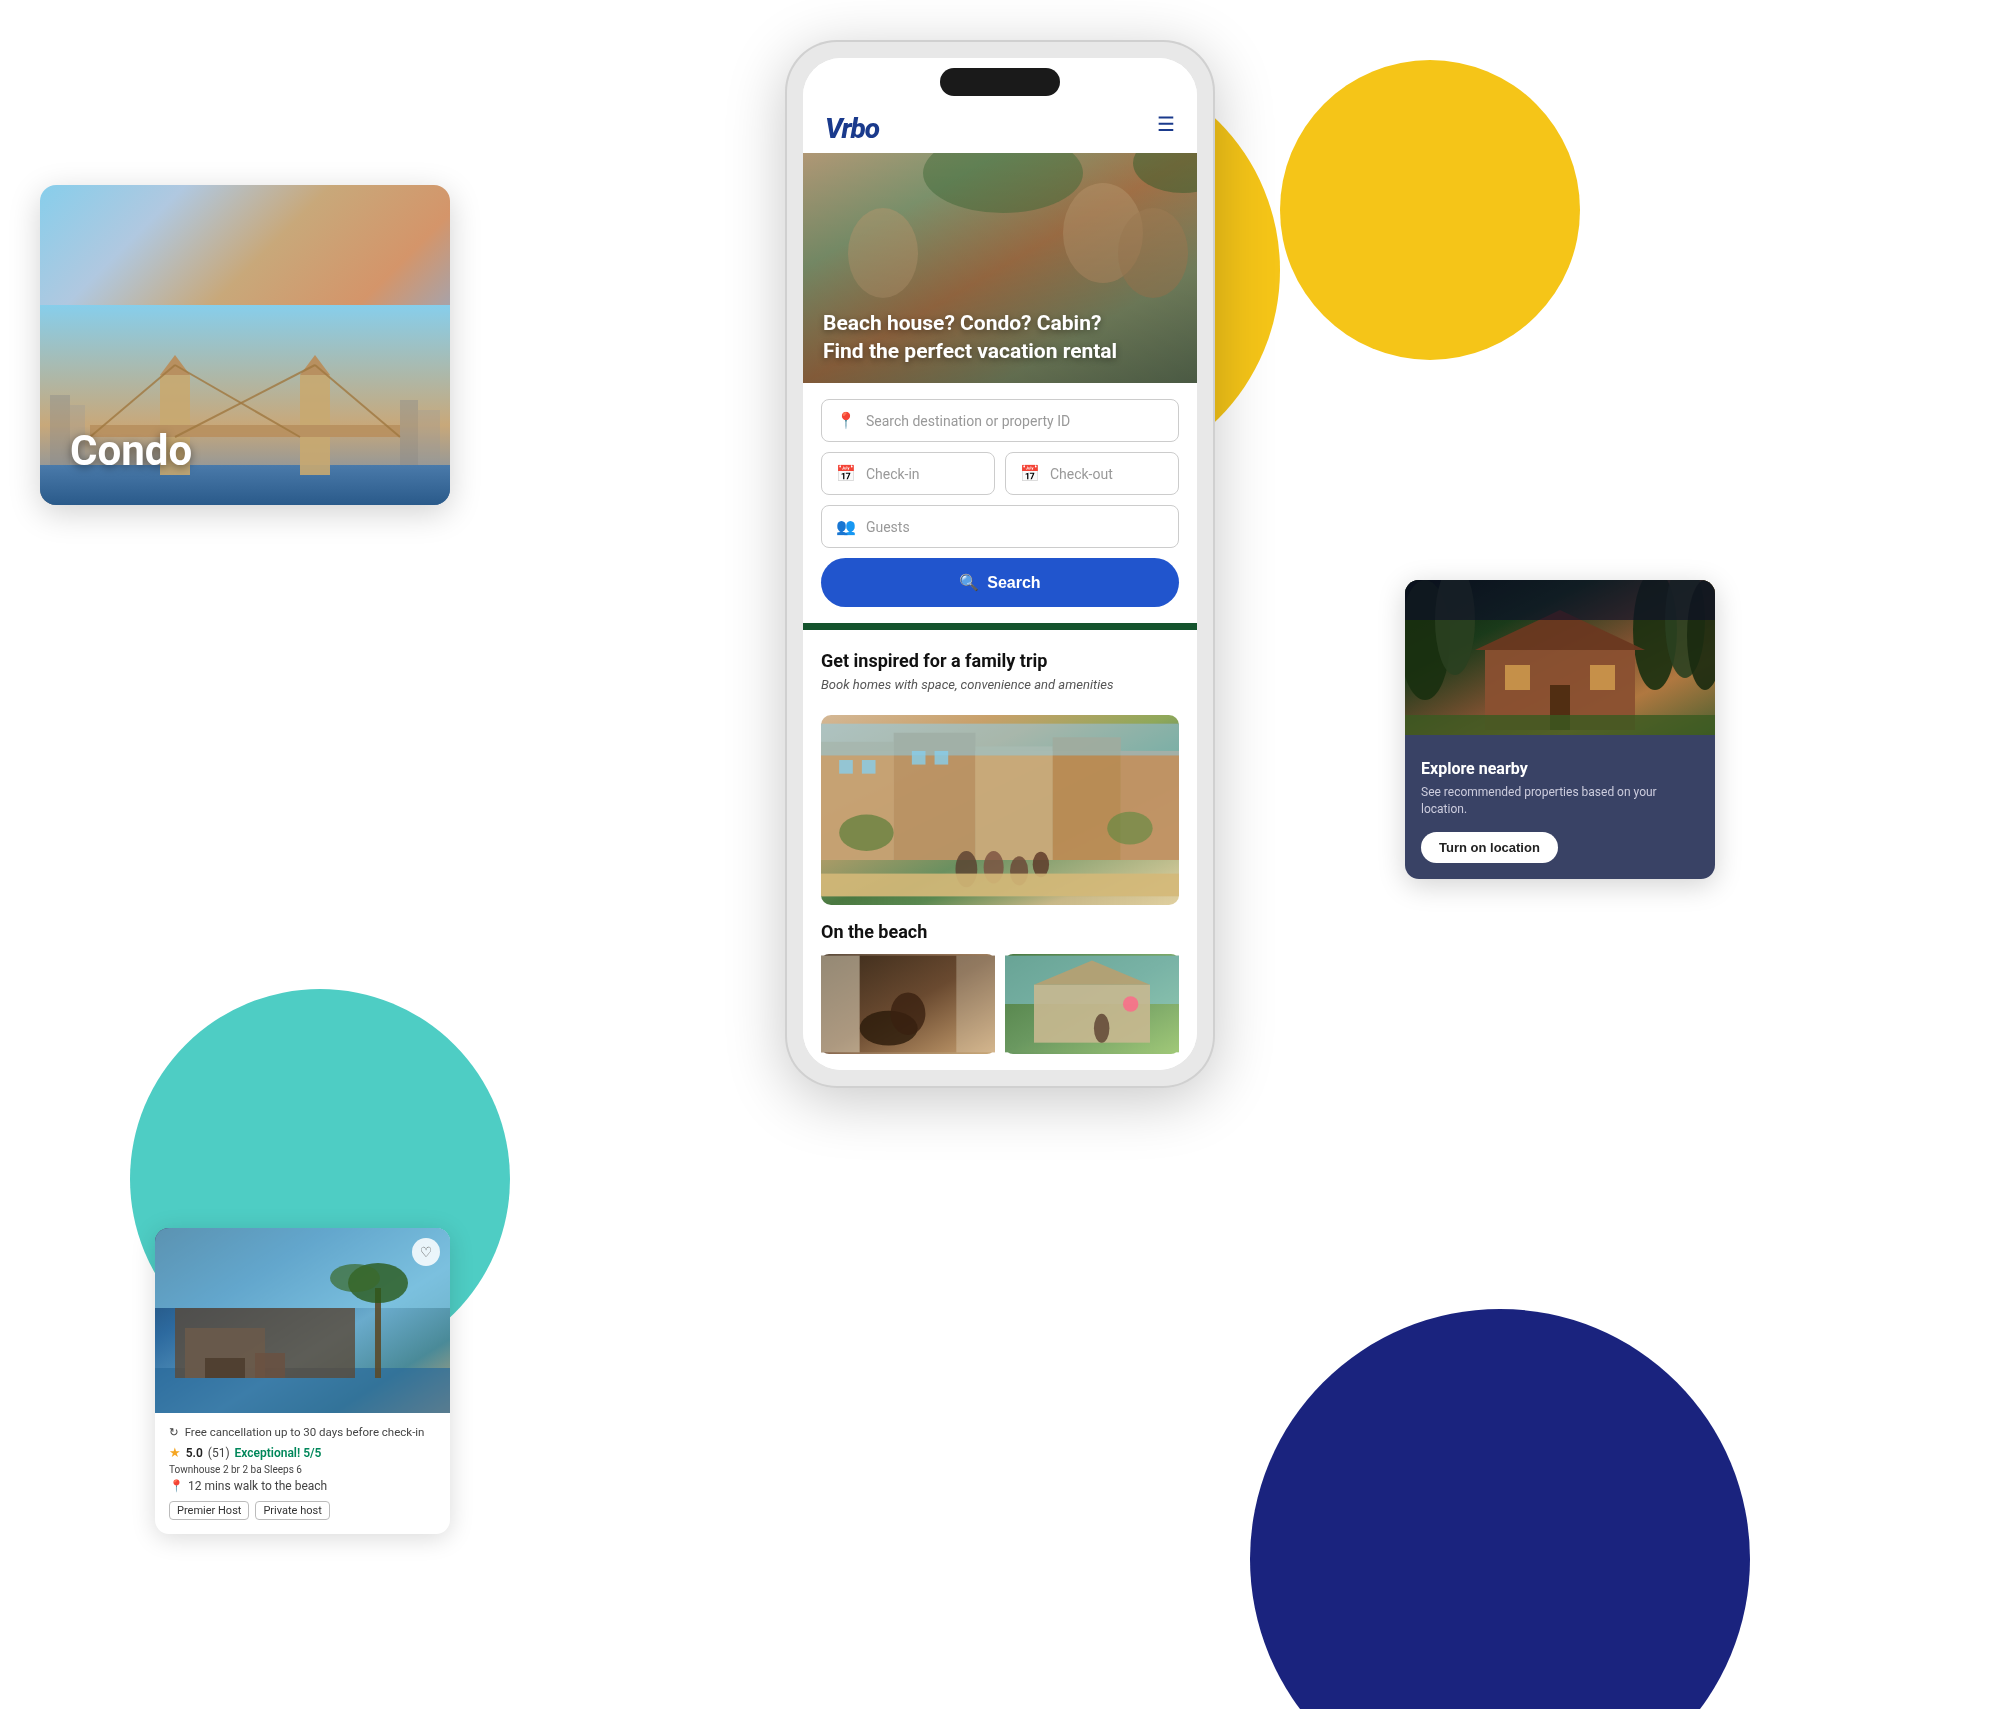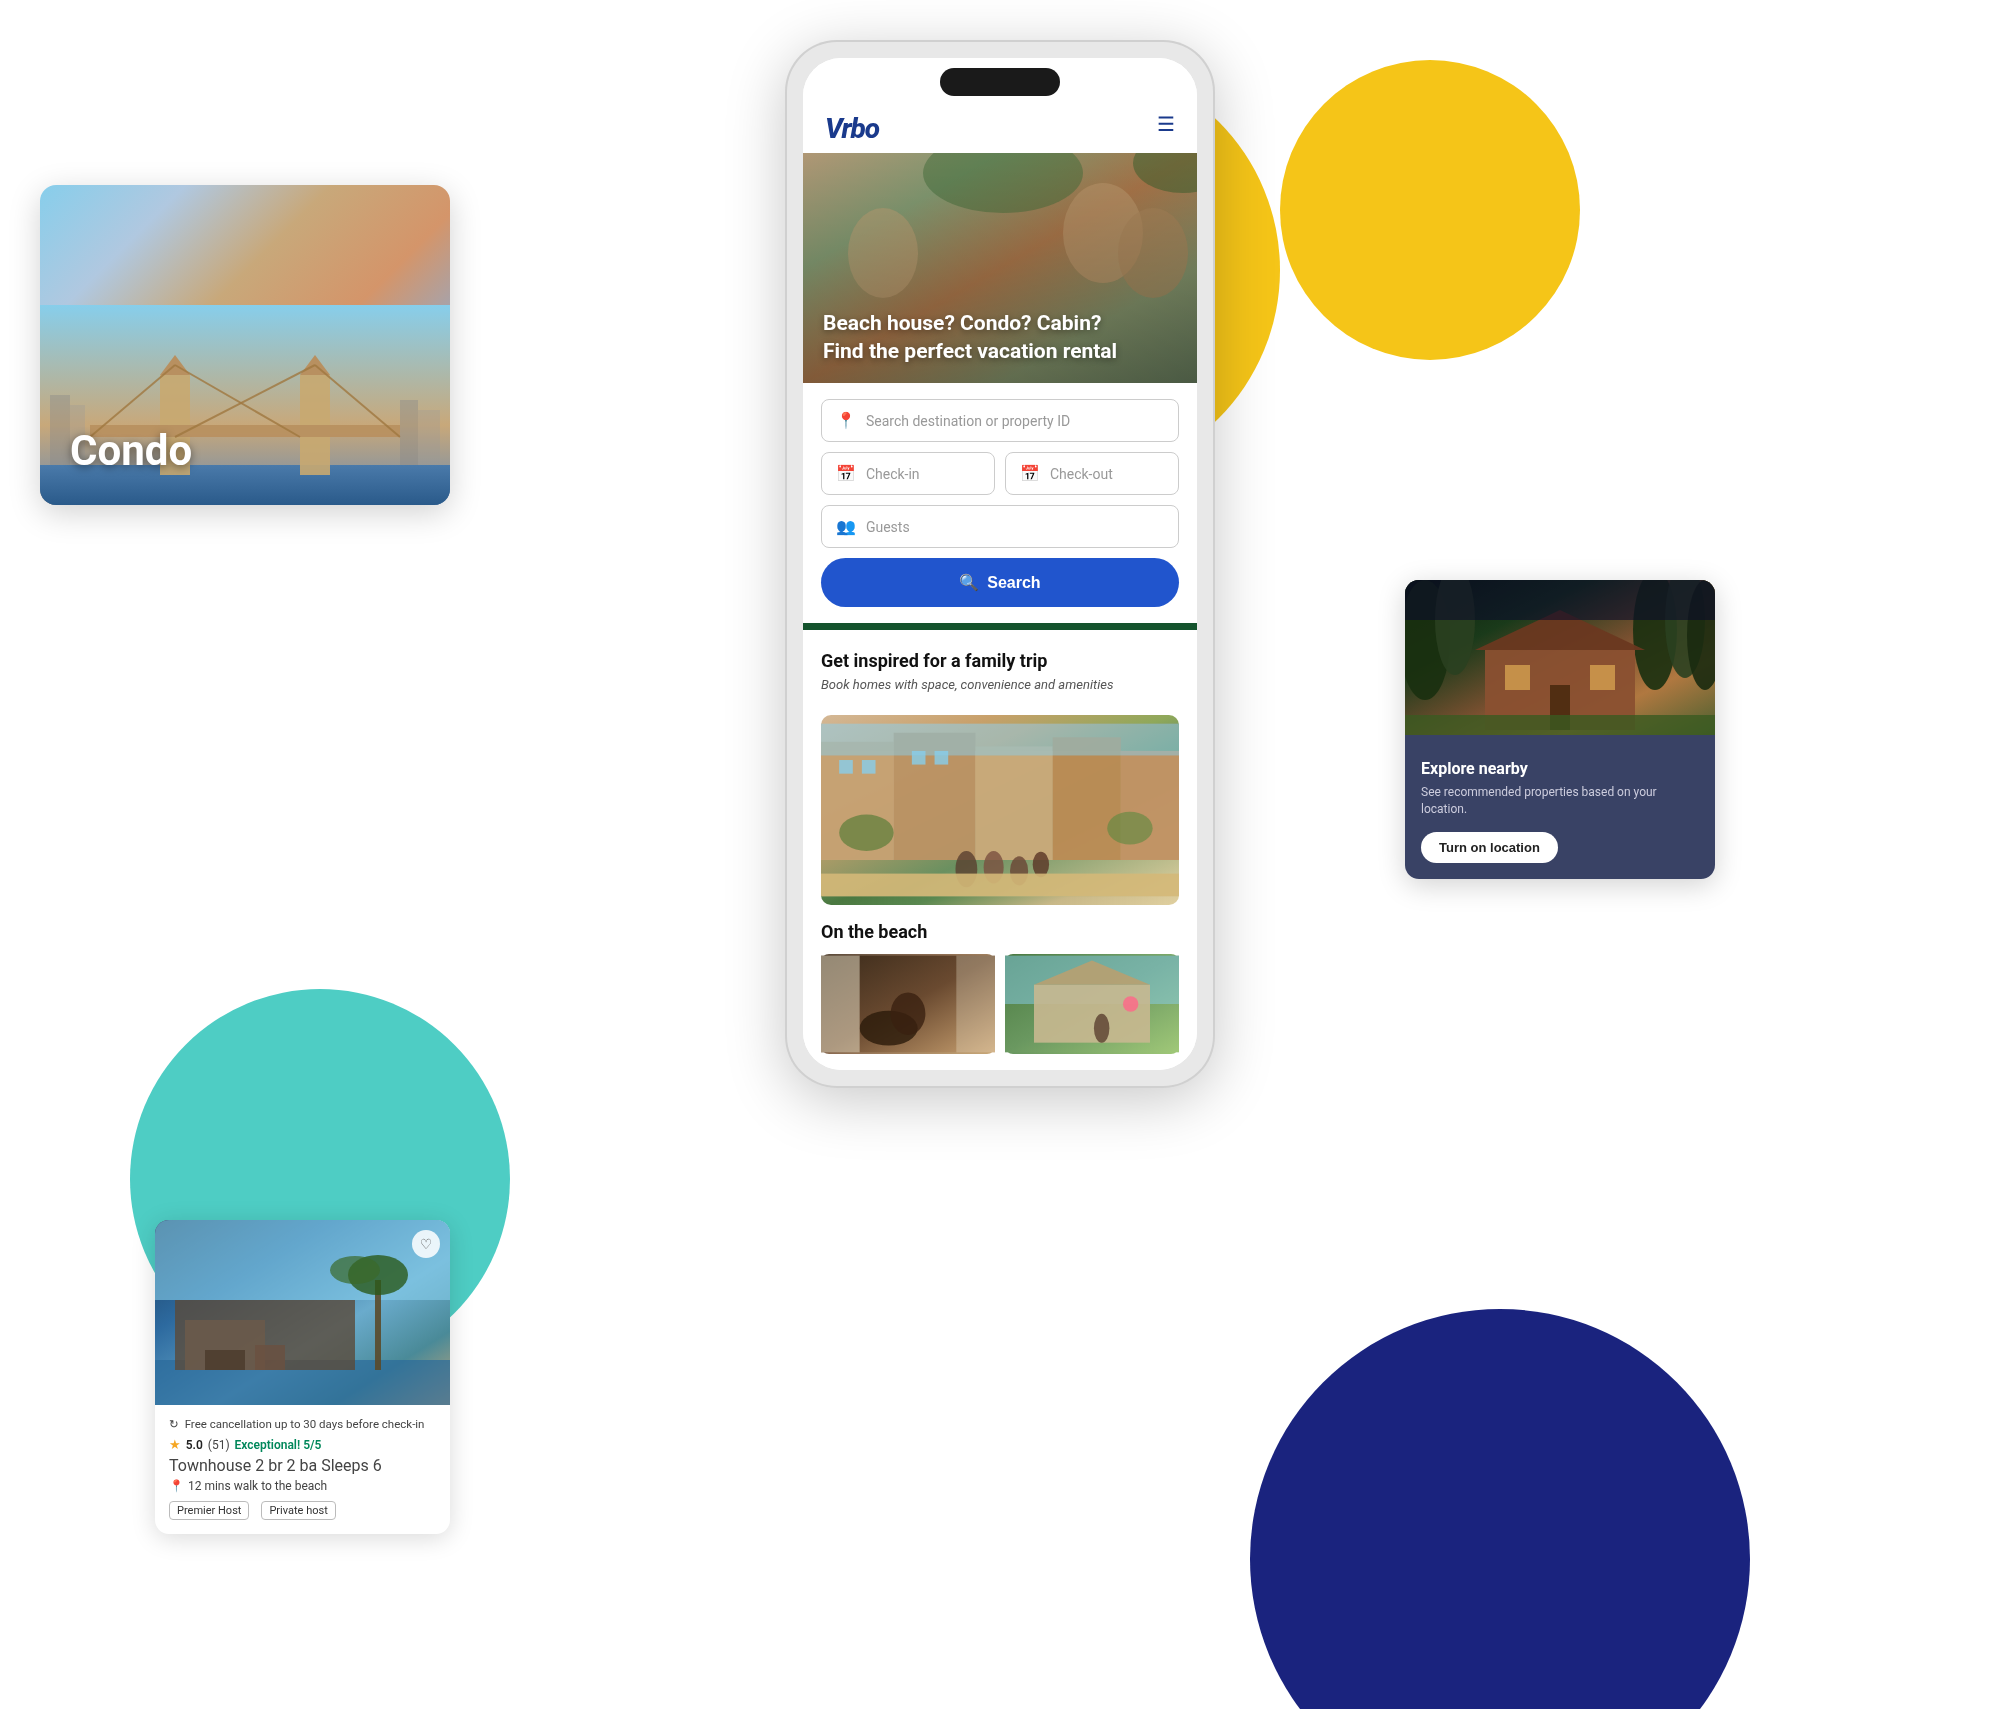--- a/index.html
+++ b/index.html
@@ -144,32 +144,32 @@
       display: flex;
       align-items: center;
       gap: 5px;
       font-size: 12px;
       margin-bottom: 4px;
     }
     .rating-star { color: #f5a623; font-size: 13px; }
     .rating-score { font-weight: 600; color: #222; }
     .rating-count { color: #444; }
     .rating-label { color: #00875a; font-weight: 600; }
-    .listing-details { font-size: 16px; color: #444; margin-bottom: 4px; }
+    .listing-details { font-size: 10px; color: #444; margin-bottom: 4px; }
     .listing-location {
       display: flex;
       align-items: center;
       gap: 4px;
       font-size: 12px;
       color: #444;
       margin-bottom: 8px;
     }
     .listing-tags {
       display: flex;
-      gap: 12px;
+      gap: 6px;
       flex-wrap: wrap;
     }
     .listing-tag {
       border: 1px solid #bbb;
       border-radius: 4px;
       padding: 2px 7px;
       font-size: 11px;
       color: #333;
     }
 

